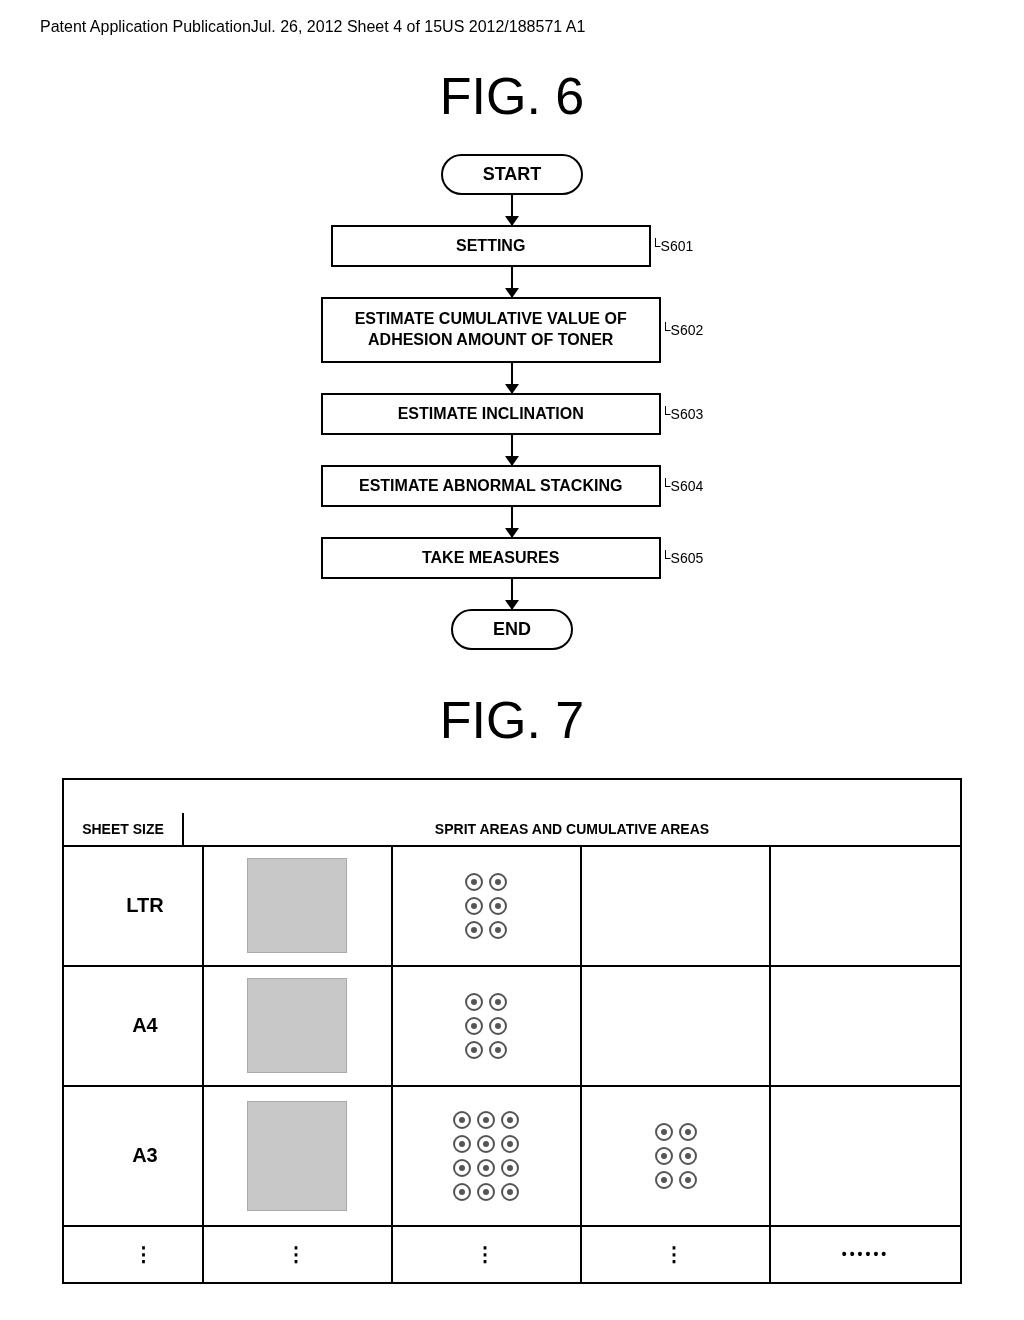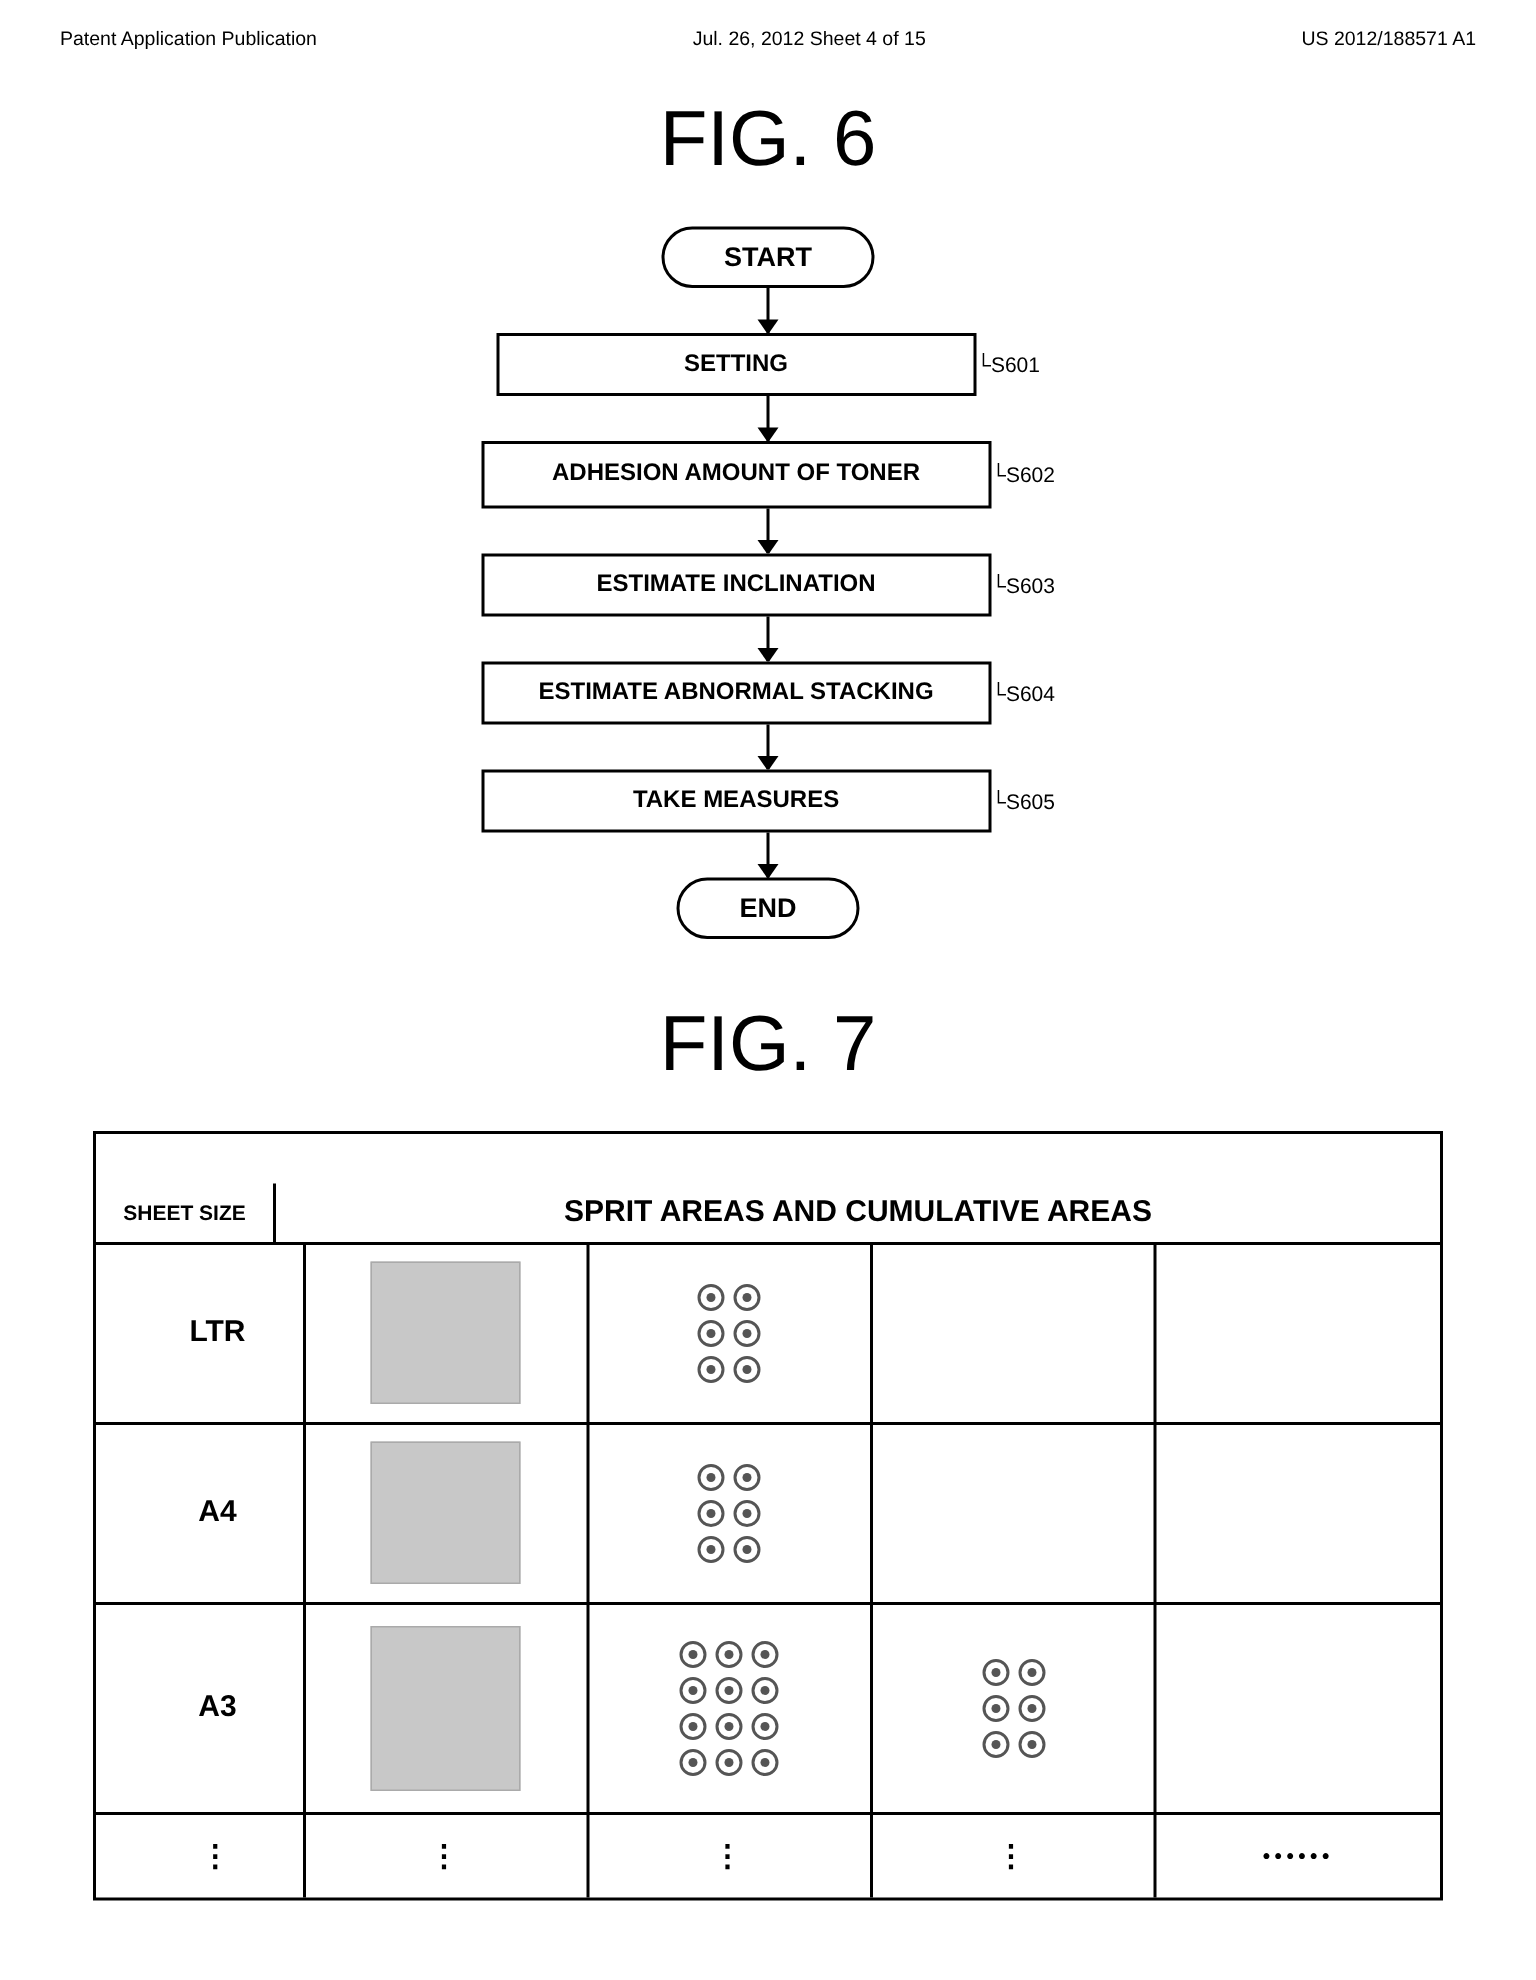--- a/index.html
+++ b/index.html
@@ -8,23 +8,22 @@
       font-family: Arial, Helvetica, sans-serif;
       width: 1024px;
       min-height: 1320px;
       position: relative;
       color: #000;
     }
 
     
     .header {
       display: flex;
-      justify-content: space-between;
       padding: 18px 40px 10px 40px;
-      font-size: 13px;
+      font-size: 16px;
     }
 
     
     .fig6-section {
       display: flex;
       flex-direction: column;
       align-items: center;
       padding-top: 20px;
     }
     .fig-title {
@@ -119,21 +118,21 @@
       font-weight: bold;
       display: flex;
       align-items: center;
       justify-content: center;
     }
 
     .th-areas {
       flex: 1;
       padding: 8px;
       text-align: right;
-      font-size: 20px;
+      font-size: 14px;
       font-weight: bold;
       display: flex;
       align-items: center;
       justify-content: center;
     }
 
     .table-data-row {
       display: flex;
       border-bottom: 2px solid #000;
       min-height: 120px;
@@ -265,20 +264,21 @@
 
     <div class="fc-row" style="position:relative;">
       <div class="fc-rect">SETTING</div>
       <span class="step-label">└S601</span>
     </div>
 
     <div class="fc-arrow"></div>
 
     <div class="fc-row">
       <div class="fc-rect fc-multiline" style="min-width:340px; padding:10px 20px;">
+        <div>ESTIMATE CUMULATIVE VALUE OF</div>
         <div>ADHESION AMOUNT OF TONER</div>
       </div>
       <span class="step-label">└S602</span>
     </div>
 
     <div class="fc-arrow"></div>
 
     <div class="fc-row">
       <div class="fc-rect" style="min-width:340px;">ESTIMATE INCLINATION</div>
       <span class="step-label">└S603</span>

